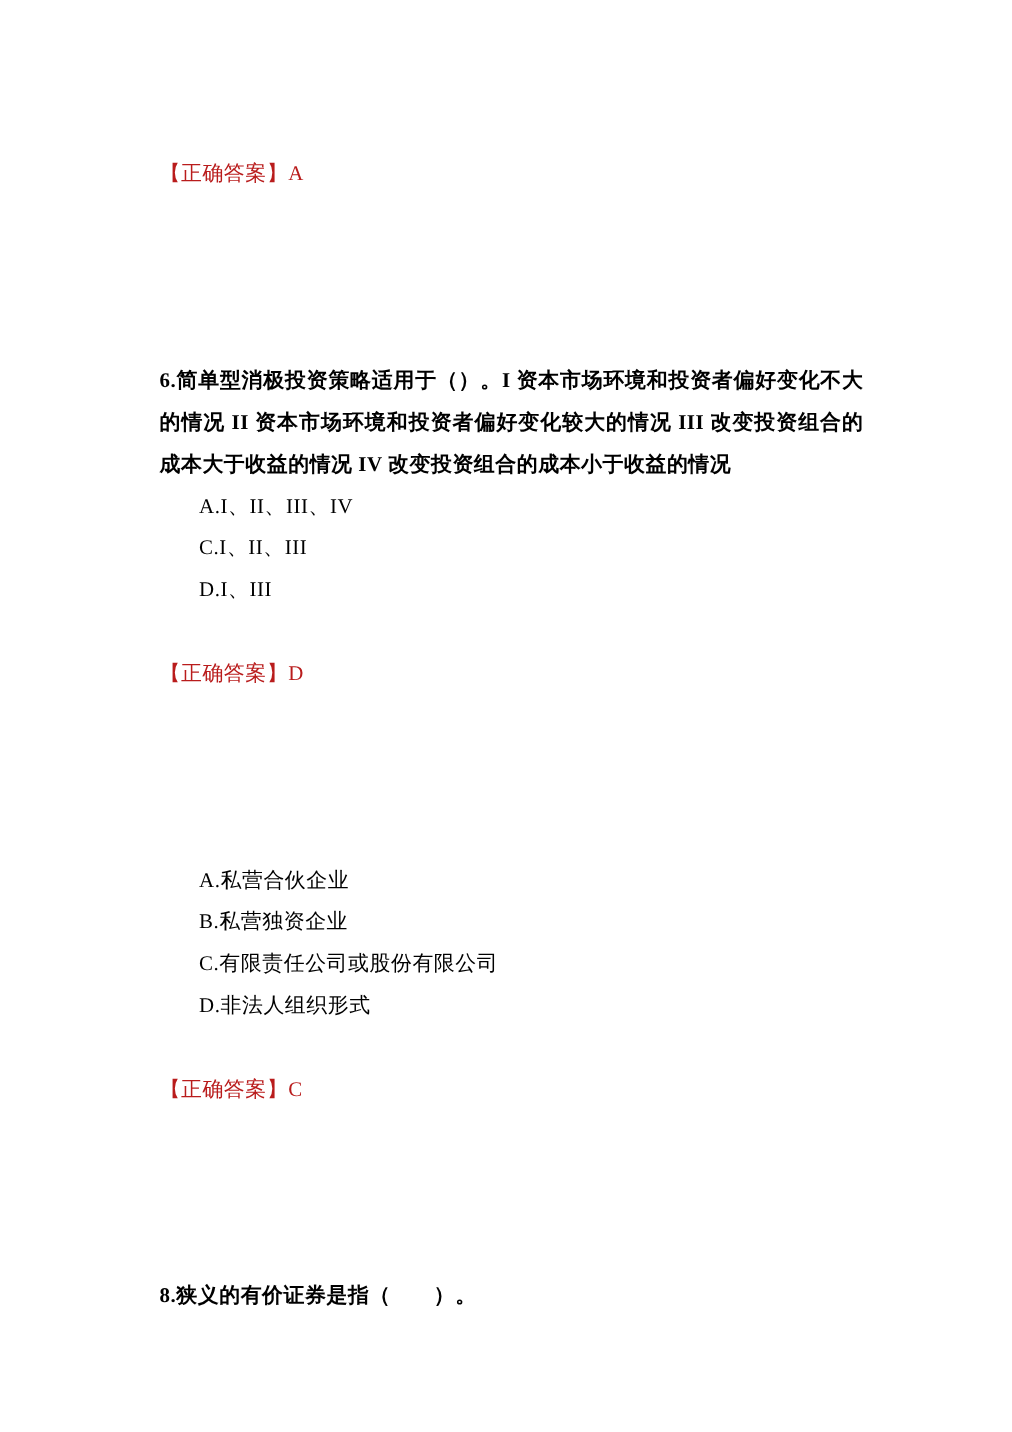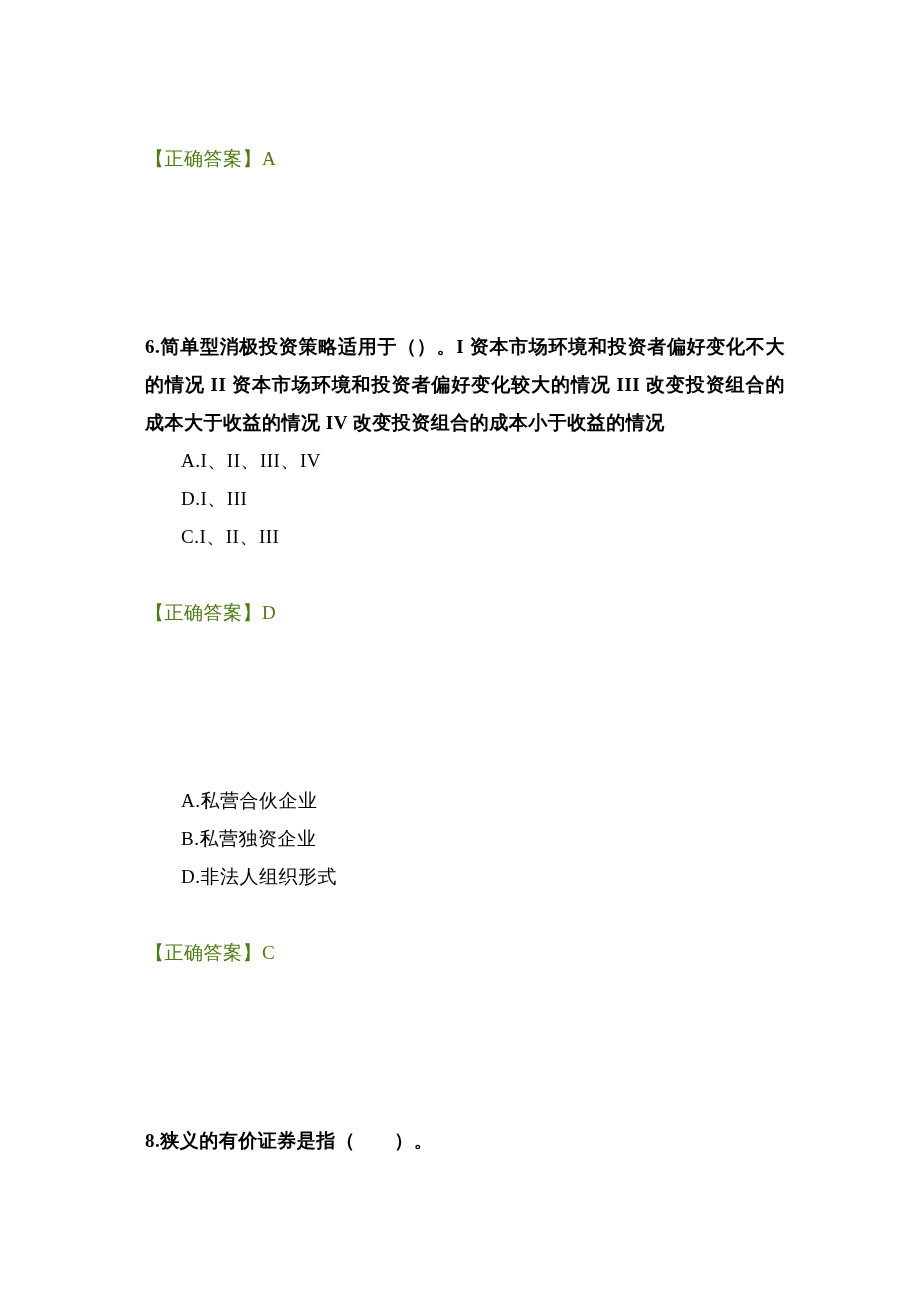--- a/index.html
+++ b/index.html
@@ -11,21 +11,21 @@
       font-size: 19px;
       line-height: 2.0;
       color: #000000;
       padding: 140px 135px 0 145px;
       letter-spacing: 0.5px;
     }
     .answer-block {
       font-family: "SimSun", "宋体", serif;
     }
     .red {
-      color: #4d7c0f;
+      color: #b91c1c;
     }
     .section {
       margin-bottom: 0;
     }
     .gap-large { height: 150px; }
     .gap-medium { height: 38px; }
     .question-text { text-align: justify; font-weight: bold; }
     .option { display: block; margin-left: 36px; }
   </style>
 </head>
@@ -35,33 +35,34 @@
   <span class="answer-block">
     <span class="red">【正确答案】</span><span class="red">A</span>
   </span>
 </div>
 
 <div class="gap-large"></div>
 
 <div class="section">
   <div class="question-text">6.简单型消极投资策略适用于（）。I 资本市场环境和投资者偏好变化不大的情况 II 资本市场环境和投资者偏好变化较大的情况 III 改变投资组合的成本大于收益的情况 IV 改变投资组合的成本小于收益的情况</div>
   <span class="option">A.I、II、III、IV</span>
+  <span class="option">C.I、II、III</span>
   <span class="option">D.I、III</span>
-  <span class="option">C.I、II、III</span>
   <div class="gap-medium"></div>
   <span class="answer-block">
     <span class="red">【正确答案】</span><span class="red">D</span>
   </span>
 </div>
 
 <div class="gap-large"></div>
 
 <div class="section">
   <span class="option">A.私营合伙企业</span>
   <span class="option">B.私营独资企业</span>
+  <span class="option">C.有限责任公司或股份有限公司</span>
   <span class="option">D.非法人组织形式</span>
   <div class="gap-medium"></div>
   <span class="answer-block">
     <span class="red">【正确答案】</span><span class="red">C</span>
   </span>
 </div>
 
 <div class="gap-large"></div>
 
 <div class="section">

